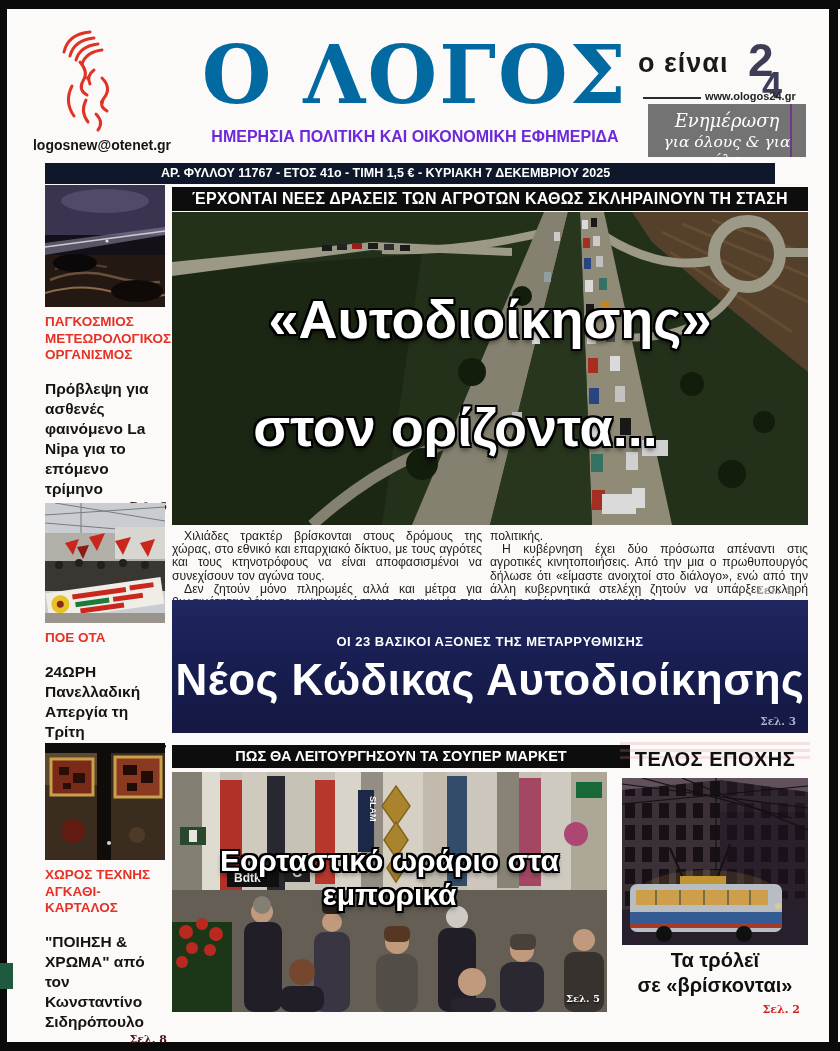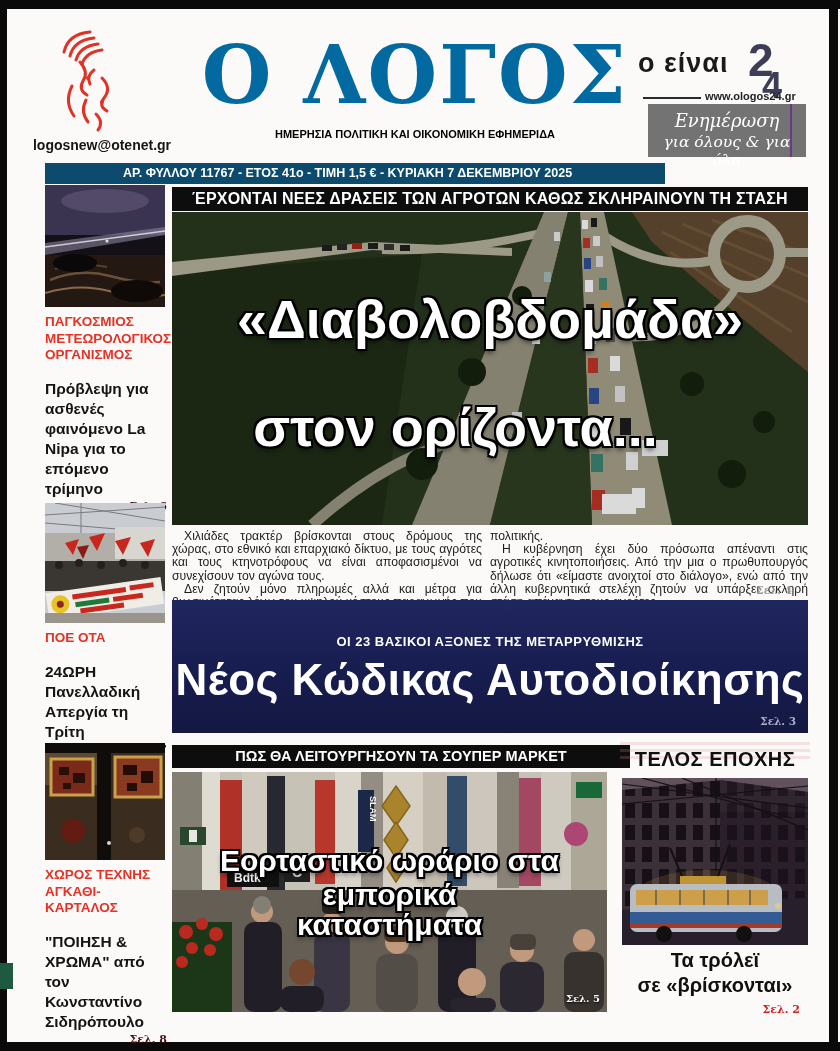--- a/index.html
+++ b/index.html
@@ -5,35 +5,35 @@
   html,body{margin:0;padding:0;background:#e8e6e2;}
   #page{position:relative;width:840px;height:1051px;background:#fbfaf8;overflow:hidden;
         font-family:"Liberation Sans",sans-serif;}
   .abs{position:absolute;}
   .border{background:#0a0a0a;}
   
   #masthead{left:180px;top:18px;width:470px;text-align:center;
     font-family:"DejaVu Serif",serif;font-weight:bold;font-size:80px;line-height:1.05;
     color:#0369a1;letter-spacing:2px;margin-top:15px;}
   #masthead-sub{left:180px;top:128px;width:470px;text-align:center;
-    font-weight:bold;font-size:11px;color:#000000;}
+    font-weight:bold;font-size:16px;color:#6d28d9;}
   #logo-email{left:22px;top:137px;width:160px;text-align:center;
     font-weight:bold;font-size:14px;color:#151515;}
   #site-logo{left:638px;top:48px;width:170px;}
   #site-name{font-weight:bold;font-size:27px;color:#1a1a1a;letter-spacing:1px;vertical-align:top;}
   #site-num{position:absolute;left:108px;top:-10px;width:52px;height:62px;}
   #site-rule{left:643px;top:97px;width:58px;height:2px;background:#2a2a2a;}
   #site-url{left:705px;top:90px;font-weight:bold;font-size:11px;color:#222;}
   #tagline-box{left:648px;top:104px;width:158px;height:53px;background:#737373;color:#fff;
     text-align:center;font-family:"DejaVu Serif",serif;font-style:italic;}
   #tagline-box .t1{font-size:18px;margin-top:6px;}
   #tagline-box .t2{font-size:15.5px;margin-top:2px;}
   #tagline-crease{position:absolute;right:14px;top:0;width:2px;height:100%;background:#6a2a8a;opacity:.8;}
-  #issue-bar{left:45px;top:163px;width:620px;height:21px;background:#0c4a6e;color:#fff;
-    font-weight:bold;font-size:12.5px;line-height:21px;padding-left:78px;box-sizing:border-box;}
+  #issue-bar{left:45px;top:163px;width:730px;height:21px;background:#0f172a;color:#fff;
+    font-weight:bold;font-size:12.5px;line-height:21px;padding-left:116px;box-sizing:border-box;}
   #lead-kicker{left:172px;top:187px;width:636px;height:24px;background:#0d0d0d;color:#fff;
     font-weight:bold;font-size:16px;line-height:24px;text-align:center;letter-spacing:.2px;}
   
   .outline{color:#fff;font-weight:bold;text-align:center;
     text-shadow:-2px -2px 0 #000,2px -2px 0 #000,-2px 2px 0 #000,2px 2px 0 #000,
       -2px 0 0 #000,2px 0 0 #000,0 -2px 0 #000,0 2px 0 #000,0 4px 5px rgba(0,0,0,.55);}
   #lead-h1{left:172px;top:288px;width:636px;font-size:54px;}
   #lead-h2{left:172px;top:396px;width:567px;font-size:54px;}
   
   .bodycol{top:530px;height:62px;font-size:12.2px;line-height:13.2px;color:#1c1c1c;
@@ -197,21 +197,21 @@
         <rect x="382" y="20" width="6" height="9" fill="#d8d8d8"></rect>
           <rect x="372" y="60" width="7" height="10" fill="#9aa"></rect>
         <rect x="360" y="120" width="8" height="12" fill="#e8e8e8"></rect>
           <rect x="340" y="200" width="10" height="15" fill="#c8c8c8"></rect>
       </g>
       <rect x="470" y="228" width="26" height="16" fill="#ddd"></rect>
       <rect x="430" y="282" width="34" height="20" fill="#e8e8e8"></rect>
       <rect x="0" y="0" width="636" height="313" fill="#000" opacity=".06"></rect>
     </svg>
   </div>
-  <div class="abs outline" id="lead-h1">«Διαβολοβδομάδα»</div>
+  <div class="abs outline" id="lead-h1">«Αυτοδιοίκησης»</div>
   <div class="abs outline" id="lead-h2">στον ορίζοντα...</div>
 
   <div class="abs bodycol" id="body-col1">
     <p>Χιλιάδες τρακτέρ βρίσκονται στους δρόμους της χώρας, στο εθνικό και επαρχιακό δίκτυο, με τους αγρότες και τους κτηνοτρόφους να είναι αποφασισμένοι να συνεχίσουν τον αγώνα τους.</p>
     <p>Δεν ζητούν μόνο πληρωμές αλλά και μέτρα για βιωσιμότητας λόγω του υψηλού κόστους παραγωγής που υπάρχει εξαιτίας της κυβερνητικής</p>
   </div>
   <div class="abs bodycol" id="body-col2">
     <p style="text-indent:0;">πολιτικής.</p>
     <p>Η κυβέρνηση έχει δύο πρόσωπα απέναντι στις αγροτικές κινητοποιήσεις. Από την μια ο πρωθυπουργός δήλωσε ότι «είμαστε ανοιχτοί στο διάλογο», ενώ από την άλλη κυβερνητικά στελέχη ζητούν να υπάρξει σκληρή στάση απέναντι στους αγρότες.</p>
   </div>
@@ -380,21 +380,20 @@
           <rect x="392" y="180" width="40" height="60" rx="10" fill="#3a3530"></rect>
         <circle cx="130" cy="200" r="13" fill="#7a4a30"></circle>
           <rect x="108" y="214" width="44" height="26" rx="10" fill="#23202a"></rect>
         <circle cx="300" cy="210" r="14" fill="#c9a183"></circle>
           <rect x="278" y="226" width="46" height="14" rx="7" fill="#2a2630"></rect>
       </g>
       <rect width="435" height="240" fill="#000" opacity=".04"></rect>
     </svg>
   </div>
   <div class="abs outline" id="retail-h1">Εορταστικό ωράριο στα εμπορικά</div>
-  <div class="abs outline" id="retail-h2">καταστήματα</div>
   <div class="abs" id="retail-ref">Σελ. 5</div>
 
   <div class="abs" id="trolley-ghost"></div>
   <div class="abs" id="trolley-kicker">ΤΕΛΟΣ ΕΠΟΧΗΣ</div>
   <div class="abs" style="left:622px;top:778px;width:186px;height:167px;">
     <svg width="186" height="167" viewBox="0 0 186 167">
       <defs>
         <pattern id="win" width="17" height="22" patternUnits="userSpaceOnUse">
           <rect width="17" height="22" fill="#40343e"></rect>
           <rect x="3" y="3" width="10" height="15" fill="#171118"></rect>

